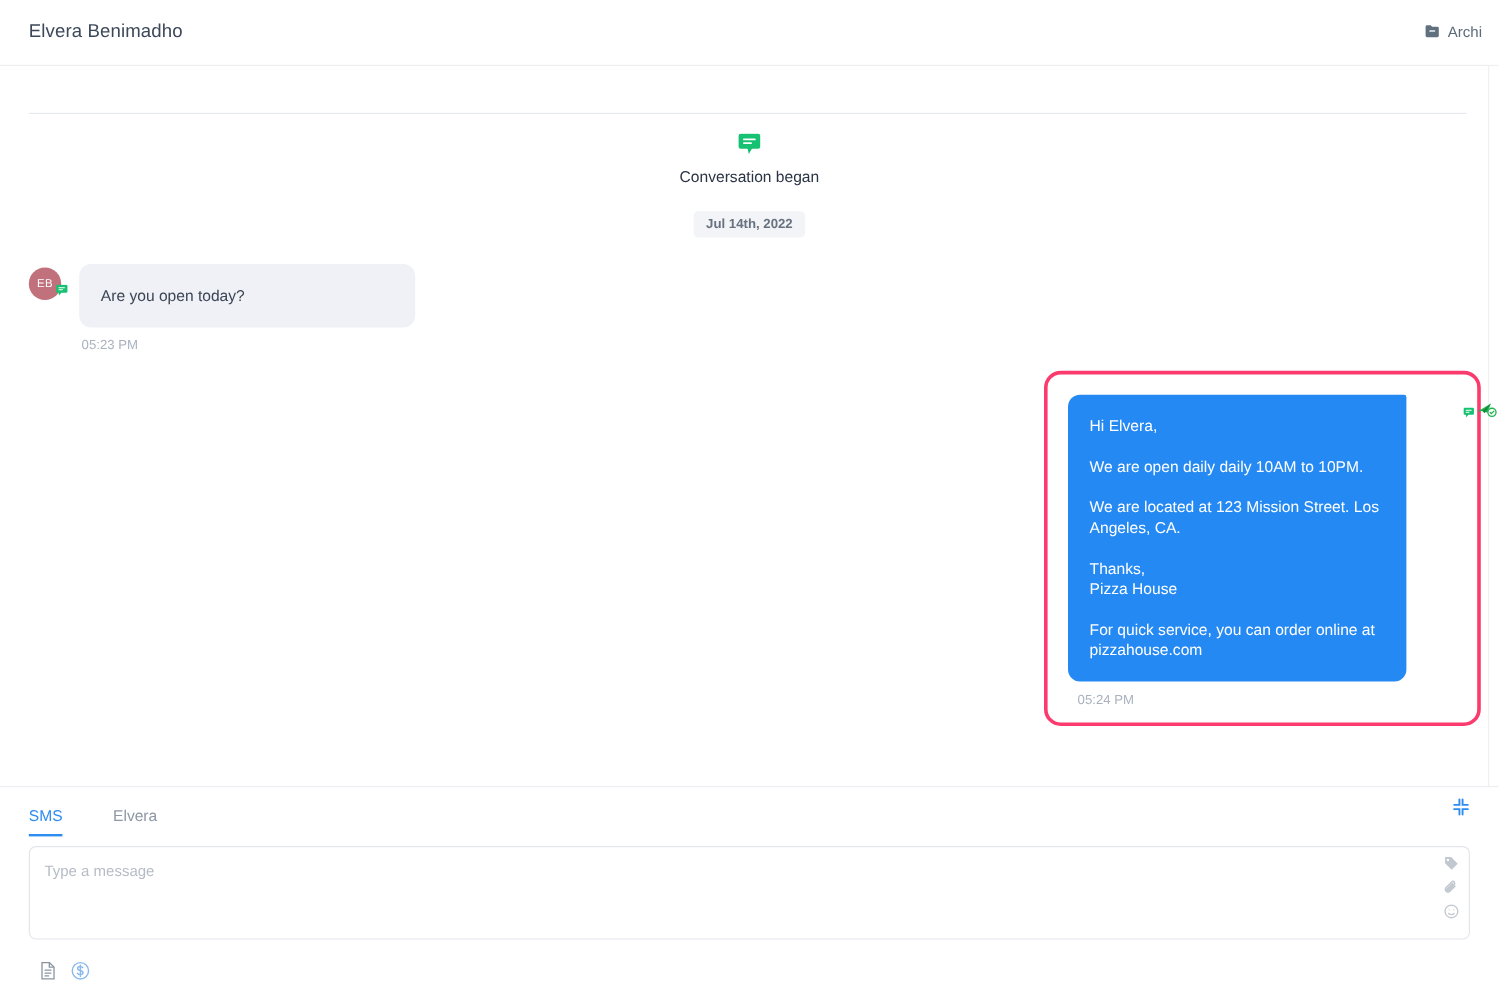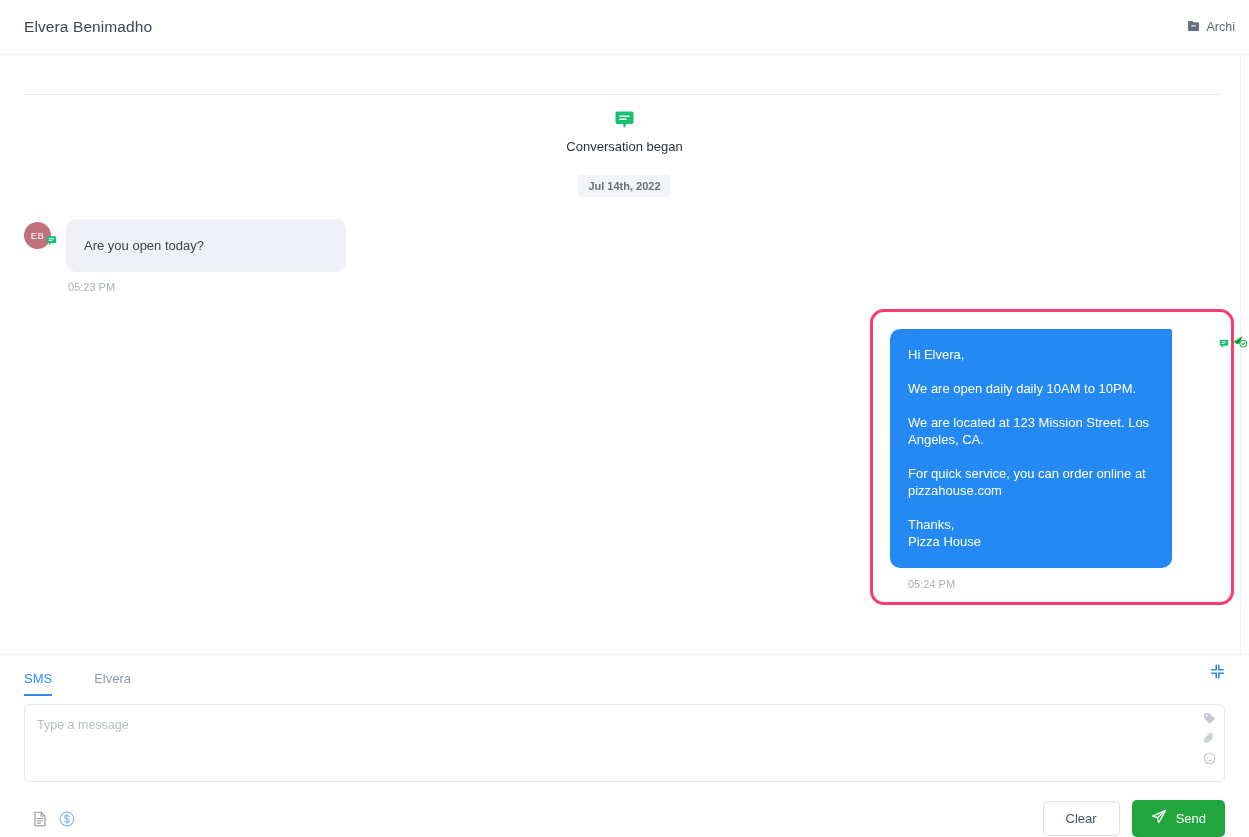--- a/index.html
+++ b/index.html
@@ -175,21 +175,21 @@
     position: absolute;
     top: 6px; right: -30px;
     display: flex;
     align-items: center;
     gap: 1px;
   }
   .time-out {
     font-size: 11px;
     color: #a9b2bf;
     margin-top: 10px;
-    margin-left: 18px;
+    margin-left: 8px;
   }
 
   
   .composer {
     flex: 0 0 182px;
     border-top: 1px solid #eceef2;
     background: #fff;
     padding: 0 24px;
     position: relative;
   }
@@ -333,23 +333,23 @@
           <div class="time-in">05:23 PM</div>
         </div>
       </div>
 
       <div class="msg-out-wrap">
         <div class="bubble-out-row">
           <div class="bubble-out">
             <p>Hi Elvera,</p>
             <p>We are open daily daily 10AM to 10PM.</p>
             <p>We are located at 123 Mission Street. Los Angeles, CA.</p>
-            <p>For quick service, you can order online at pizzahouse.com</p>
             <p style="white-space:pre-line">Thanks,
 Pizza House</p>
+            <p>For quick service, you can order online at pizzahouse.com</p>
           </div>
           <div class="out-badge">
             <span>
               <svg width="10" height="10" viewBox="0 0 11 10" fill="none">
                 <path d="M.8 1.3A1 1 0 0 1 1.8.3h7.4a1 1 0 0 1 1 1v4.6a1 1 0 0 1-1 1H5.1L3.2 9.3l-.4-2.4H1.8a1 1 0 0 1-1-1V1.3Z" fill="#16c172"></path>
                 <rect x="2.6" y="2.3" width="5.6" height="0.9" rx="0.4" fill="#fff"></rect>
                 <rect x="2.6" y="4" width="3.6" height="0.9" rx="0.4" fill="#fff"></rect>
               </svg>
             </span>
             <span>
@@ -417,28 +417,16 @@
             <rect x="4" y="11.8" width="4" height="1" rx="0.5" fill="#8b95a2"></rect>
           </svg>
         </span>
         <span>
           <svg width="16" height="16" viewBox="0 0 16 16" fill="none">
             <circle cx="8" cy="8" r="6.8" stroke="#8ab9f0" stroke-width="1.2" fill="none"></circle>
             <path d="M8 3.3v9.4M10 5.4c-.5-.7-1.3-1-2.2-1-1.2 0-2.1.6-2.1 1.6 0 2.3 4.5 1.2 4.5 3.5 0 1.1-1 1.7-2.3 1.7-1 0-1.9-.4-2.4-1.1" stroke="#8ab9f0" stroke-width="1.2" stroke-linecap="round" fill="none"></path>
           </svg>
         </span>
       </div>
-      <div class="right-btns">
-        <button class="btn-clear">Clear</button>
-        <button class="btn-send">
-          <span>
-            <svg width="16" height="16" viewBox="0 0 16 16" fill="none">
-              <path d="M14.6 1.4 1.6 7.1l4.8 1.6 1.3 5L14.6 1.4Z" fill="none" stroke="#fff" stroke-width="1.3" stroke-linejoin="round"></path>
-              <path d="M6.4 8.7 14.6 1.4" stroke="#fff" stroke-width="1.3" stroke-linecap="round"></path>
-            </svg>
-          </span>
-          <span>Send</span>
-        </button>
-      </div>
     </div>
   </div>
 
 </div>
 
 </body></html>

